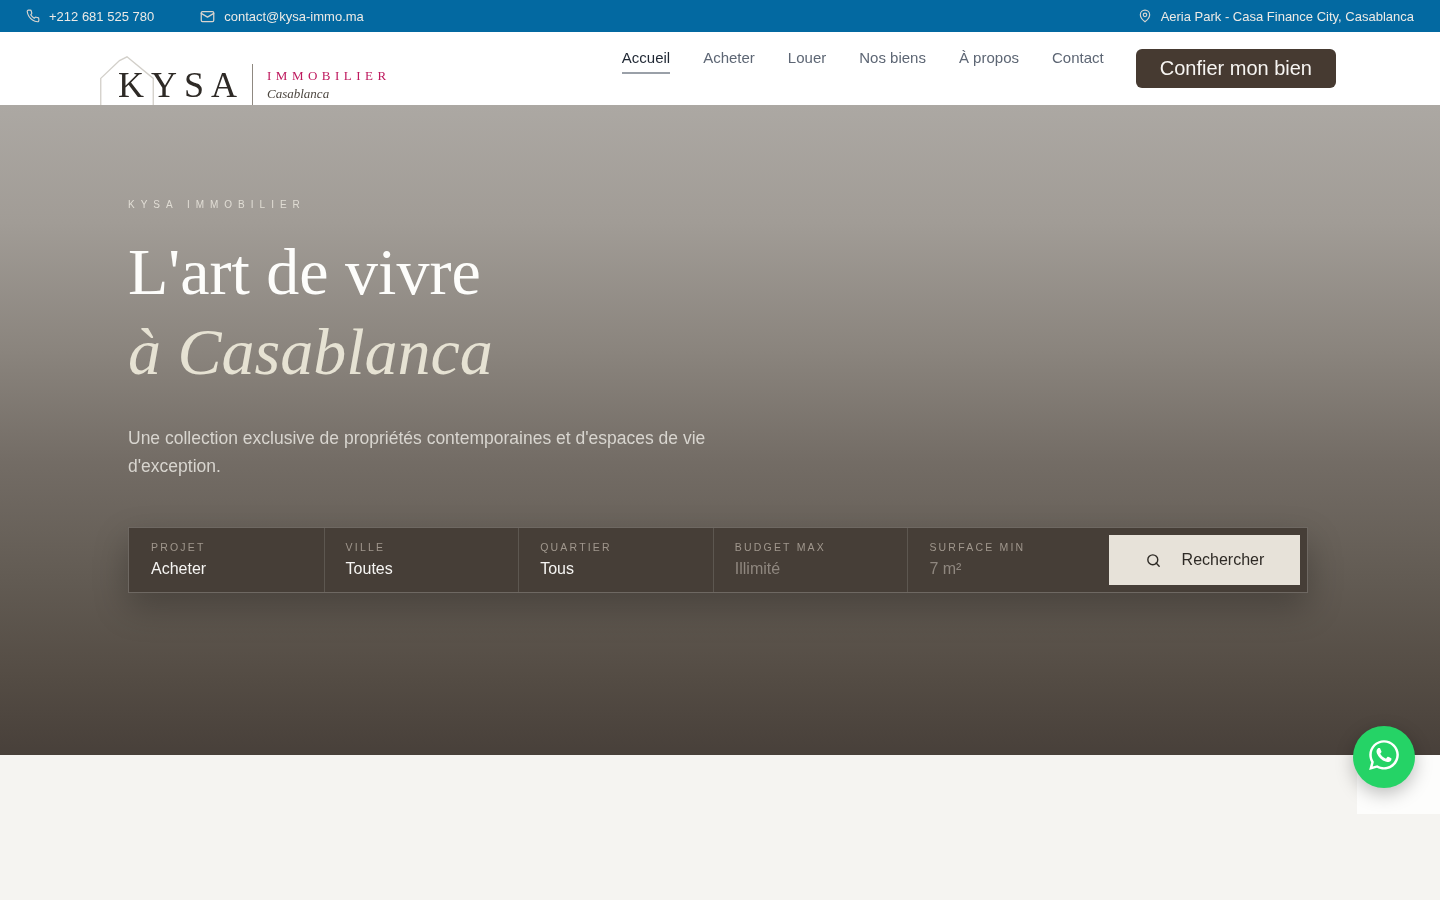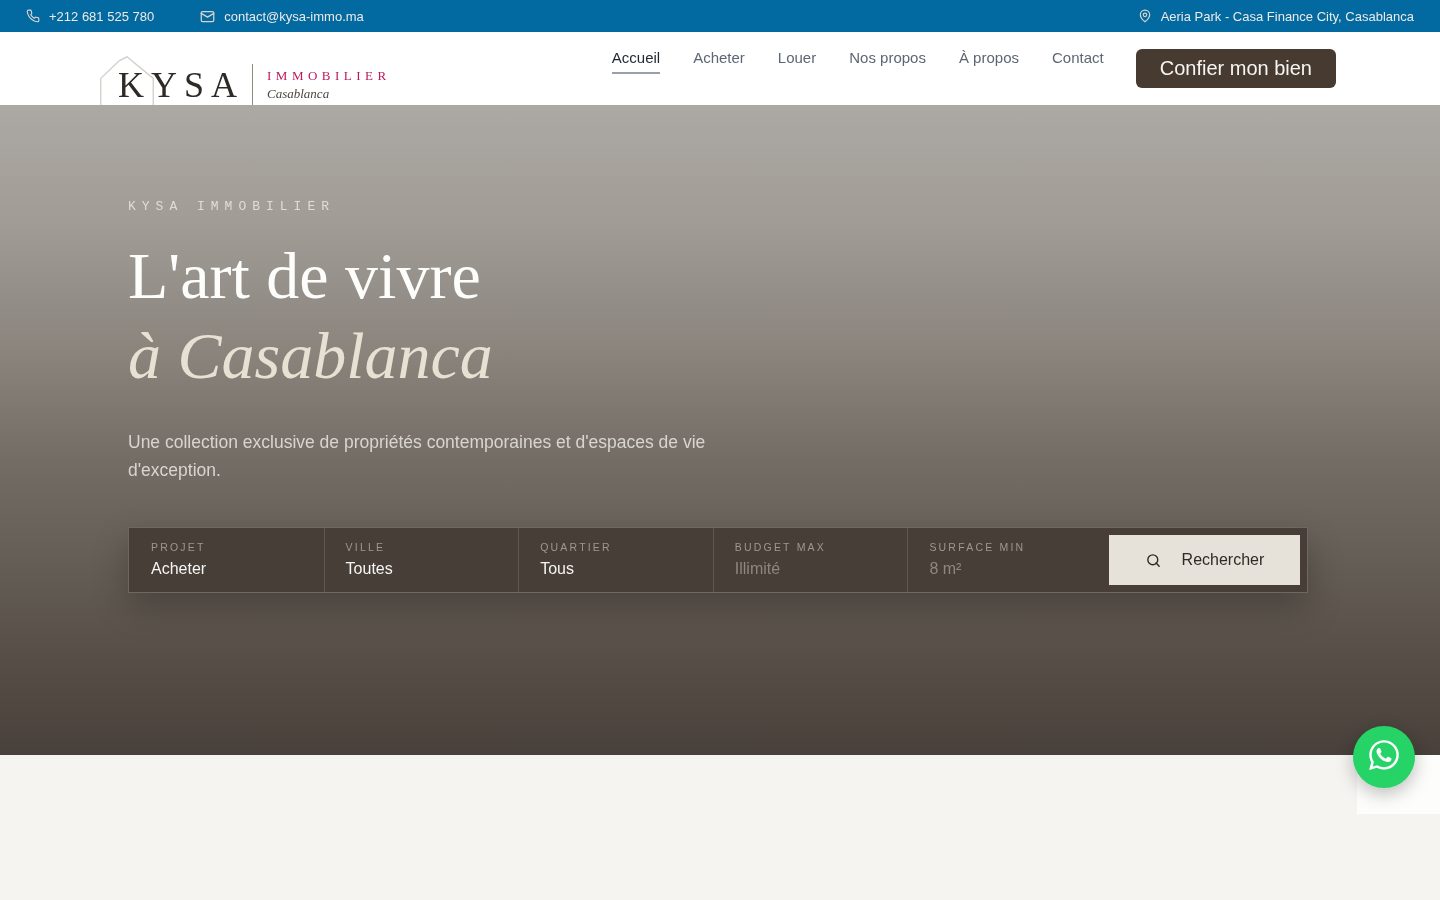--- a/index.html
+++ b/index.html
@@ -32,21 +32,21 @@
                             height:2px; background:#9aa0a8; }
   .cta-btn { margin-left:32px; background:#463a31; color:#f7f5f2; font-size:20px;
              padding:0 24px; height:39px; line-height:39px; border:none; border-radius:6px;
              cursor:pointer; font-family:"Liberation Sans", sans-serif; }
 
   
   .hero { position:relative; height:650px;
           background:linear-gradient(180deg,#aca8a3 0%, #a19c96 18%, #8a847d 38%,
                      #736c65 55%, #635c54 72%, #544c44 88%, #48403a 100%); }
   .hero-inner { padding:94px 0 0 128px; }
-  .hero-eyebrow { font-family:Liberation Mono, monospace; font-size:13px; letter-spacing:6px;
+  .hero-eyebrow { font-family:Liberation Sans, sans-serif; font-size:10px; letter-spacing:6px;
                   color:rgba(238,234,226,0.82); }
   .hero-title { font-family:"Liberation Serif", serif; font-weight:400; font-size:66px;
                 line-height:80px; margin-top:22px; }
   .hero-title .line1 { color:#fdfdfb; display:block; }
   .hero-title .line2 { color:#e6e2d3; font-style:italic; display:block; }
   .hero-sub { margin-top:32px; width:585px; font-size:17.5px; line-height:28px; color:#d8d5cf; }
 
   
   .searchbar { position:absolute; left:128px; top:422px; width:1180px; height:66px;
                background:#463e37; display:flex; align-items:stretch;
@@ -120,21 +120,21 @@
     <span class="logo-sep"></span>
     <span class="logo-sub">
       <span class="logo-type">IMMOBILIER</span>
       <span class="logo-city">Casablanca</span>
     </span>
   </div>
   <div class="nav">
     <span class="nav-link active">Accueil</span>
     <span class="nav-link">Acheter</span>
     <span class="nav-link">Louer</span>
-    <span class="nav-link">Nos propos</span>
+    <span class="nav-link">Nos biens</span>
     <span class="nav-link">À propos</span>
     <span class="nav-link">Contact</span>
     <button class="cta-btn">Confier mon bien</button>
   </div>
 </div>
 
 <div class="hero">
   <div class="hero-inner">
     <div class="hero-eyebrow">KYSA IMMOBILIER</div>
     <h1 class="hero-title">
@@ -156,21 +156,21 @@
     <div class="sfield">
       <span class="slabel">QUARTIER</span>
       <span class="svalue">Tous</span>
     </div>
     <div class="sfield muted">
       <span class="slabel">BUDGET MAX</span>
       <span class="svalue">Illimité</span>
     </div>
     <div class="sfield muted">
       <span class="slabel">SURFACE MIN</span>
-      <span class="svalue">8 m²</span>
+      <span class="svalue">7 m²</span>
     </div>
     <div class="search-btn-wrap">
       <button class="search-btn">
         <span>
           <svg width="17" height="17" viewBox="0 0 24 24" fill="none" stroke="#2e2a25" stroke-width="2" stroke-linecap="round">
               <circle cx="11" cy="11" r="7"></circle>
               <path d="m20 20-4.3-4.3"></path>
             </svg>
         </span>
         <span>Rechercher</span>

